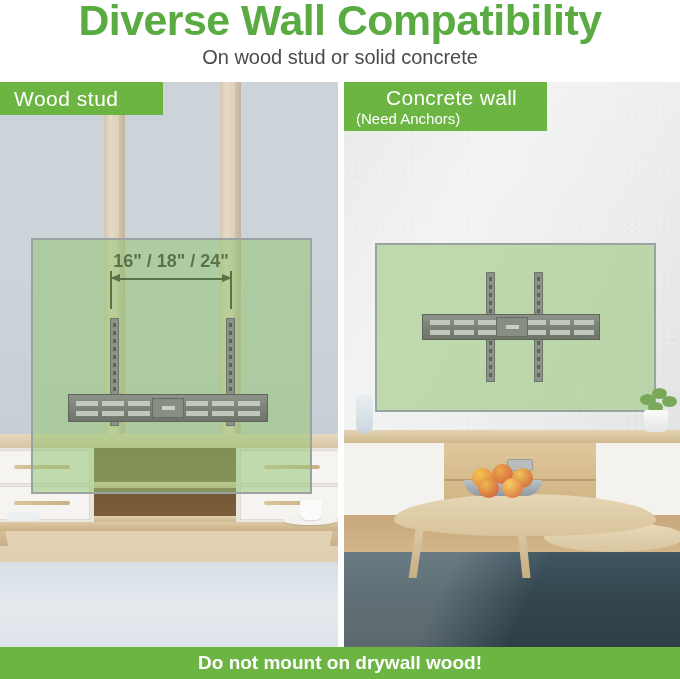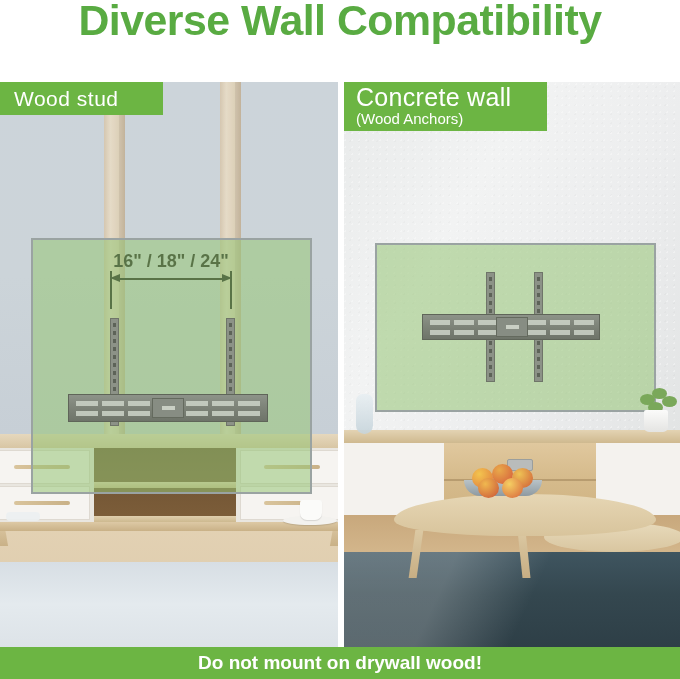--- a/index.html
+++ b/index.html
@@ -261,40 +261,41 @@
   .tag-left {
     left: 0; top: 0; width: 163px; height: 33px;
     padding-left: 14px;
     font-size: 21px; line-height: 33px;
     letter-spacing: .5px;
   }
   .tag-right {
     left: 344px; top: 0; width: 203px; height: 49px;
     padding-left: 12px;
   }
-  .tag-right .l1 { font-size: 25px; line-height: 25px; letter-spacing: .3px; }
+  .tag-right .l1 { font-size: 21px; line-height: 25px; letter-spacing: .3px; text-align: center; }
   .tag-right .l2 { font-size: 15px; line-height: 18px; }
 
   
   .bottom-banner {
     position: absolute; left: 0; top: 647px; width: 680px; height: 32px;
     background: #6cb543;
     color: #fff;
     font-size: 19px; font-weight: bold;
     display: flex; align-items: center; justify-content: center;
     z-index: 60;
   }
 </style>
 </head>
 <body>
 
 <div id="page">
 
   <div class="header">
     <div class="title">Diverse Wall Compatibility</div>
+    <div class="subtitle">On wood stud or solid concrete</div>
   </div>
 
   <div class="panels">
 
     <div class="panel panel-left">
 
       <div class="lwall"></div>
 
       <div class="stud stud-1">
         <div class="stud-shadow" style="left:15px;"></div>
@@ -481,21 +482,21 @@
 
       <div class="apple" style="left:128px; top:386px; background:radial-gradient(circle at 35% 30%,#f3c44f,#e07a3c);"></div>
       <div class="apple" style="left:148px; top:382px; background:radial-gradient(circle at 35% 30%,#e9a94a,#d4593a);"></div>
       <div class="apple" style="left:168px; top:386px; background:radial-gradient(circle at 35% 30%,#eec255,#cf5c36);"></div>
       <div class="apple" style="left:134px; top:396px; background:radial-gradient(circle at 35% 30%,#f0b84f,#c95236);"></div>
       <div class="apple" style="left:158px; top:396px; background:radial-gradient(circle at 35% 30%,#f5cf63,#d7633a);"></div>
       <div class="bowl"></div>
 
       <div class="tag tag-right" style="left:0; top:0;">
         <span class="l1">Concrete wall</span>
-        <span class="l2">(Wood Anchors)</span>
+        <span class="l2">(Need Anchors)</span>
       </div>
     </div>
   </div>
 
   <div class="bottom-banner">
     <span>Do not mount on drywall wood!</span>
   </div>
 
 </div>
 

